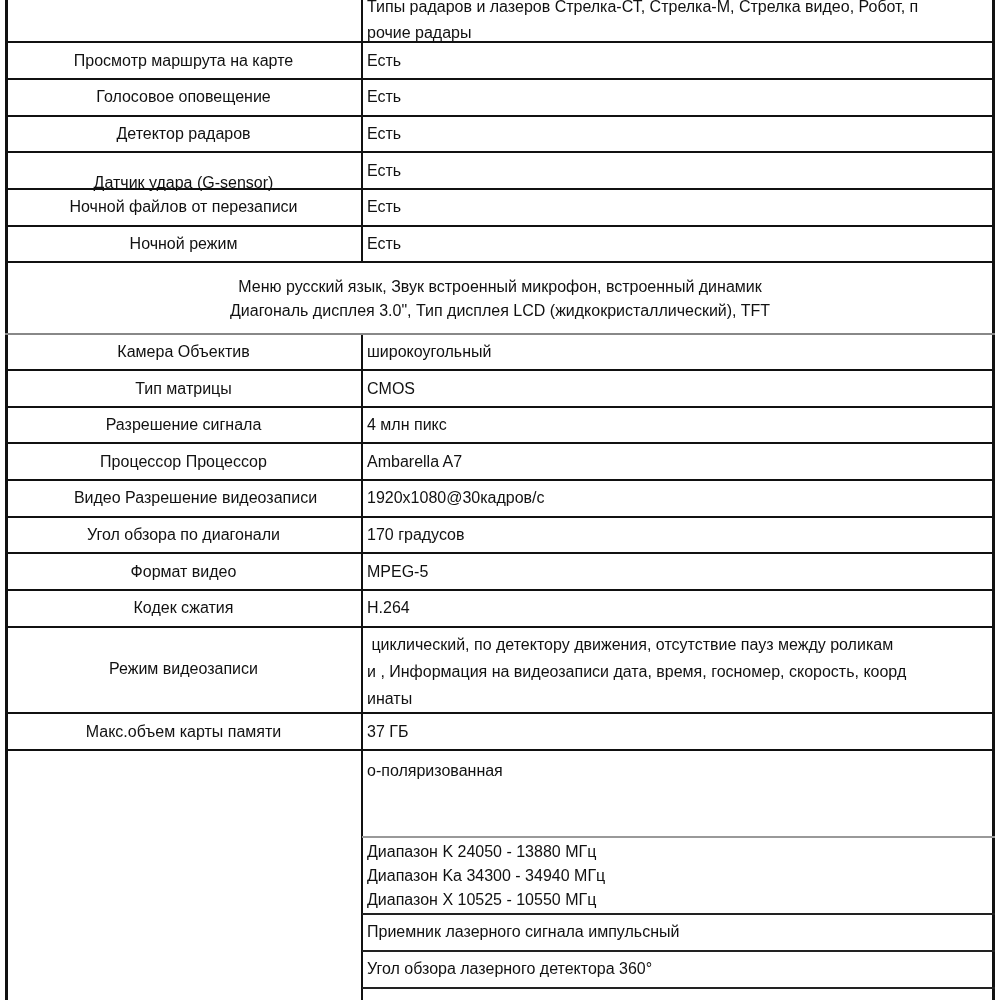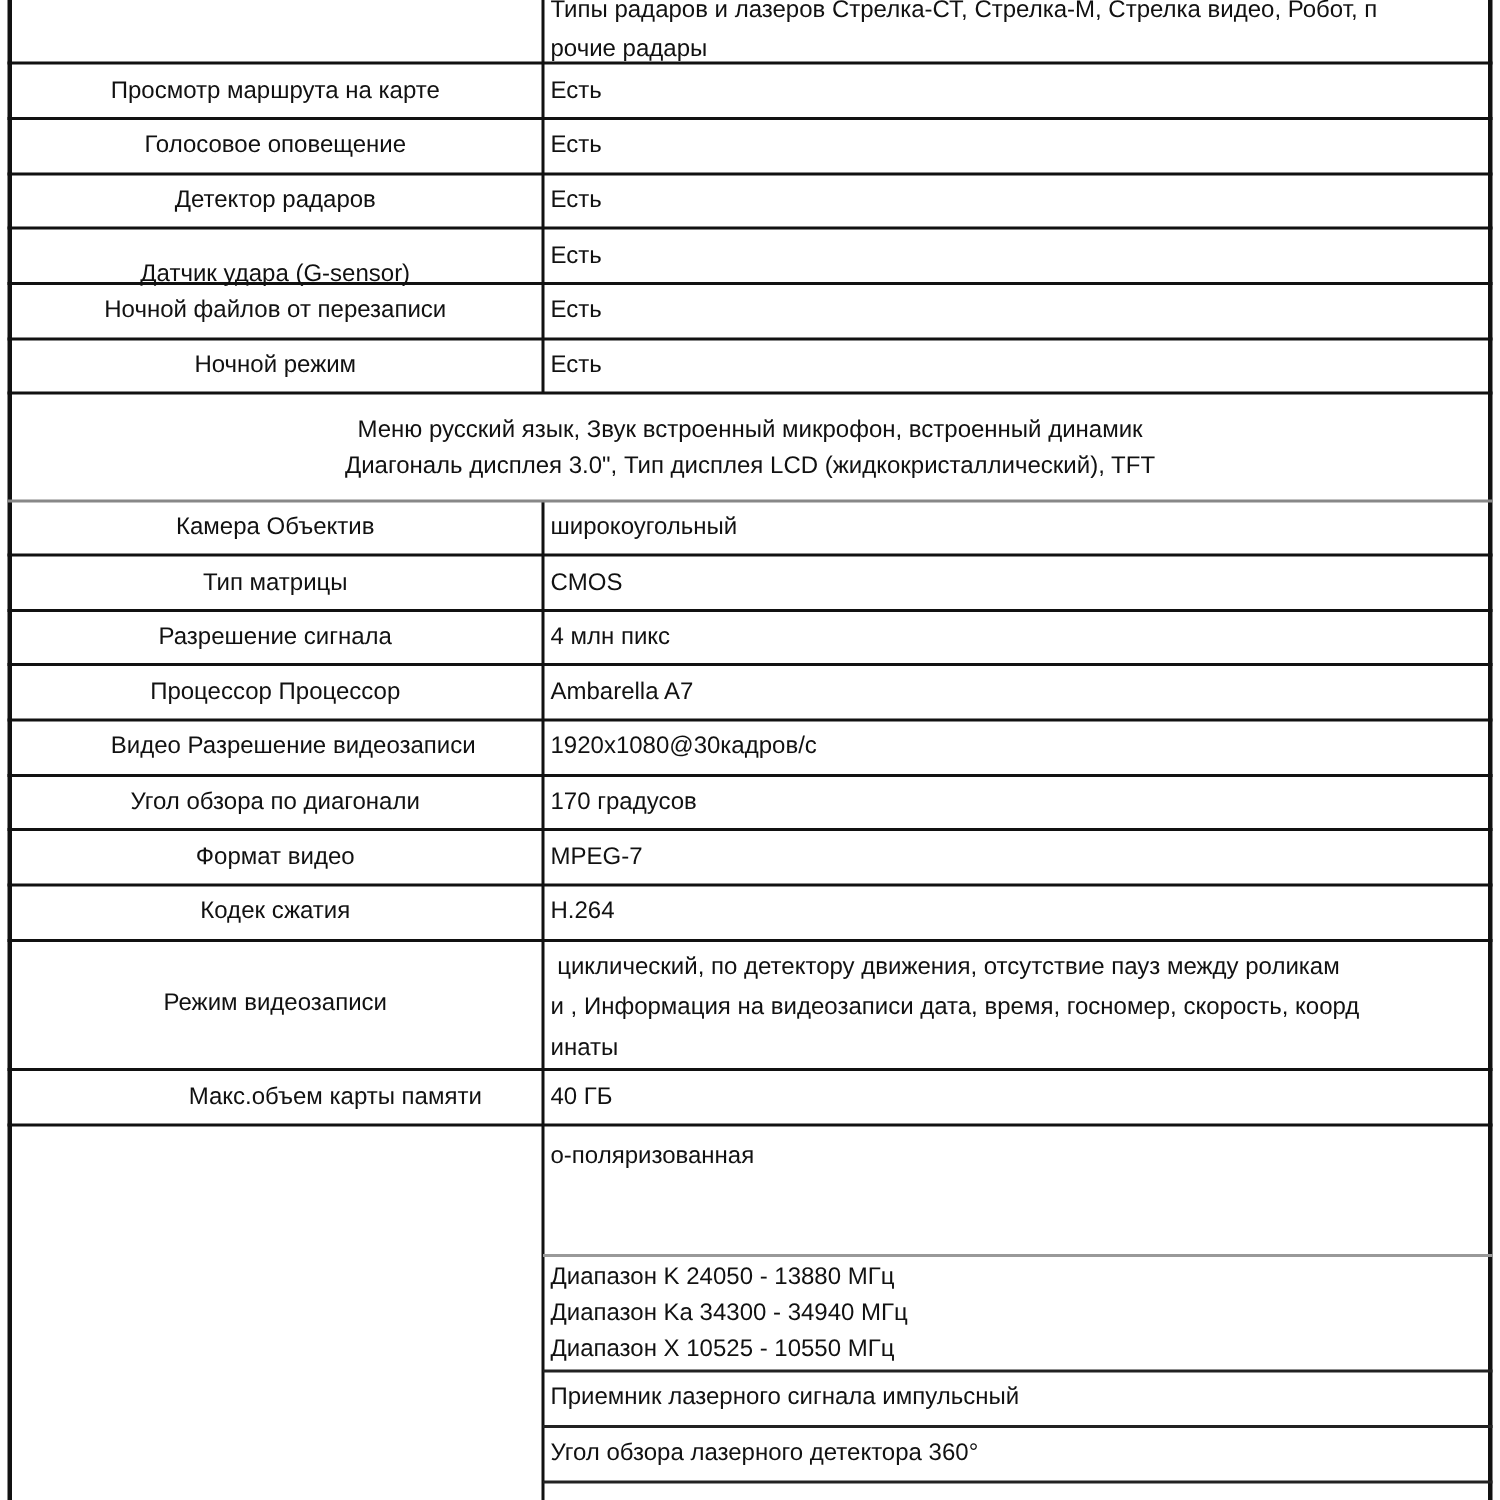--- a/index.html
+++ b/index.html
@@ -109,43 +109,43 @@
 <div class="hline" style="top:516px;"></div>
 
 <div>
   <div class="label" style="top:525px;left:5px;">Угол обзора по диагонали</div>
   <div class="value" style="top:525px;">170 градусов</div>
 </div>
 <div class="hline" style="top:552px;"></div>
 
 <div>
   <div class="label" style="top:562px;left:5px;">Формат видео</div>
-  <div class="value" style="top:562px;">MPEG-7</div>
+  <div class="value" style="top:562px;">MPEG-5</div>
 </div>
 <div class="hline" style="top:589px;"></div>
 
 <div>
   <div class="label" style="top:598px;left:5px;">Кодек сжатия</div>
   <div class="value" style="top:598px;">H.264</div>
 </div>
 <div class="hline" style="top:626px;"></div>
 
 <div>
   <div class="label" style="top:659px;left:5px;">Режим видеозаписи</div>
   <div class="value" style="top:631px;line-height:27px;">
     <div style="white-space:pre;"> циклический, по детектору движения, отсутствие пауз между роликам</div>
     <div>и , Информация на видеозаписи дата, время, госномер, скорость, коорд</div>
     <div>инаты</div>
   </div>
 </div>
 <div class="hline" style="top:712px;"></div>
 
 <div>
-  <div class="label" style="top:722px;left:5px;margin-left:40px;">Макс.объем карты памяти</div>
-  <div class="value" style="top:722px;">40 ГБ</div>
+  <div class="label" style="top:722px;left:5px;">Макс.объем карты памяти</div>
+  <div class="value" style="top:722px;">37 ГБ</div>
 </div>
 <div class="hline" style="top:749px;"></div>
 
 <div>
   <div class="value" style="top:758px;line-height:26px;">
     <div>о-поляризованная</div>
   </div>
   <div class="hline sub gray" style="top:836px;"></div>
 
   <div class="value" style="top:840px;line-height:24px;">

